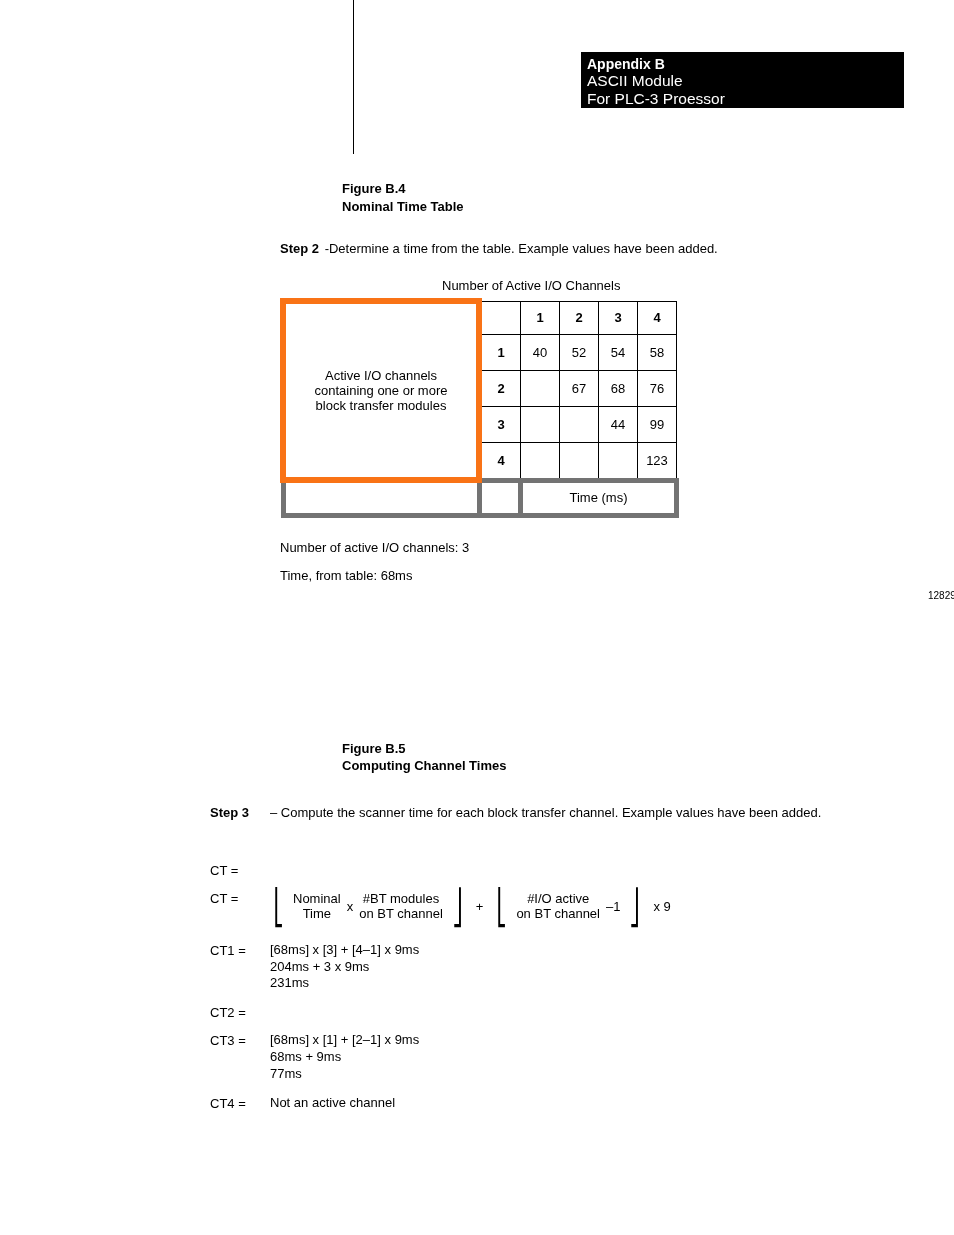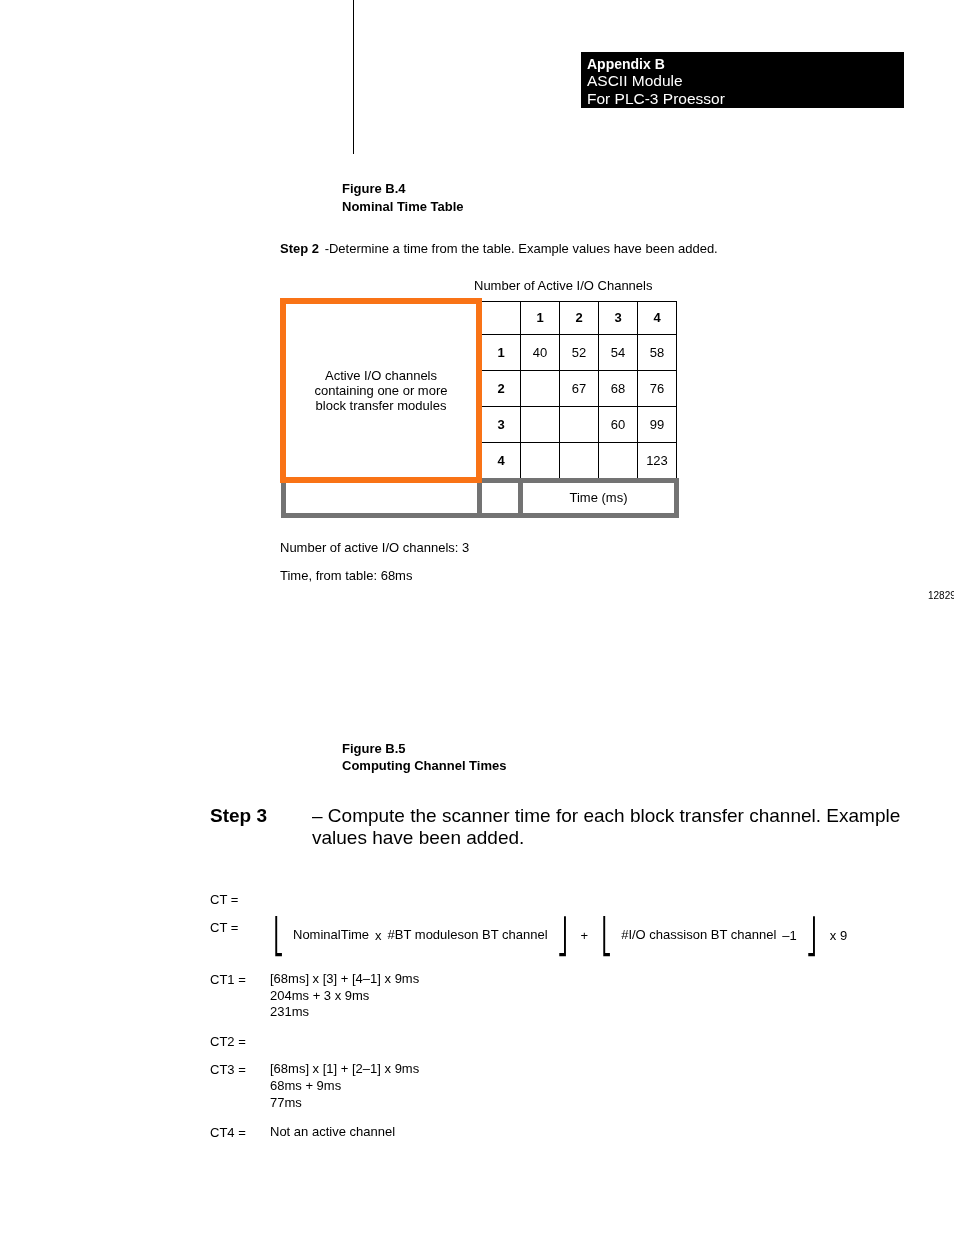--- a/index.html
+++ b/index.html
@@ -18,21 +18,21 @@
 
   .step-line { font-size: 13px; margin: 26px 0 0 0; }
   .step-line b { font-weight: bold; margin-right: 2px; }
 
   .derive { font-size: 13px; line-height: 1.25; margin: 12px 0 0 0; }
 
   .docnum { font-size: 10px; position: absolute; left: 648px; top: 410px; }
 
   
   .tbl-wrap { position: relative; margin: 42px 0 0 0; }
-  .tbl-head { font-size: 13px; position: absolute; left: 194px; top: -20px; }
+  .tbl-head { font-size: 13px; position: absolute; left: 162px; top: -20px; }
 
   table.tt { border-collapse: collapse; }
   table.tt td, table.tt th { font-size: 13px; text-align: center; }
 
   .side-label { border: 6px solid #f97316; width: 170px; font-size: 13px; text-align: left; padding: 0 10px; vertical-align: middle; }
 
   .hdr-empty { border: 1px solid #000; width: 36px; height: 30px; }
   .hdr-num   { border: 1px solid #000; width: 36px; font-weight: bold; }
   .row-hdr   { border: 1px solid #000; width: 36px; font-weight: bold; height: 33px; }
   .val       { border: 1px solid #000; width: 36px; }
@@ -40,26 +40,26 @@
 
   
   .s3 { margin: 42px 0 0 -70px; font-size: 13px; }
   .s3-row { display: flex; align-items: flex-start; margin: 0 0 12px 0; }
   .s3-label { width: 60px; flex-shrink: 0; padding-top: 1px; }
   .s3-body  { flex: 1; }
 
   .formula-line { display: flex; align-items: center; gap: 10px; }
   .bracket-group { display: flex; align-items: center; gap: 6px; }
   .bracket { font-size: 34px; line-height: 34px; font-family: inherit; transform: scaleX(0.6); display: inline-block; }
-  .stack { display: flex; flex-direction: row; align-items: center; line-height: 1.15; font-size: 13px; }
+  .stack { display: flex; flex-direction: column; align-items: center; line-height: 1.15; font-size: 13px; }
   .op { font-size: 13px; }
 
   .calc { line-height: 1.3; }
 
-  .step3-intro { font-size: 19px; margin: 30px 0 20px -70px; display:flex;gap:42px; }
+  .step3-intro { font-size: 13px; margin: 30px 0 20px -70px; display:flex; }
   .step3-intro .lbl { width: 60px; flex-shrink:0; font-weight:bold; }
 </style>
 </head>
 <body>
 
 <div class="vertical-rule"></div>
 
 <div class="header-band">
   <div class="hline1">Appendix B</div>
   <div class="hline">ASCII Module</div>
@@ -104,21 +104,21 @@
         <td class="row-hdr">2</td>
         <td class="val"></td>
         <td class="val">67</td>
         <td class="val">68</td>
         <td class="val">76</td>
       </tr>
       <tr>
         <td class="row-hdr">3</td>
         <td class="val"></td>
         <td class="val"></td>
-        <td class="val">60</td>
+        <td class="val">44</td>
         <td class="val">99</td>
       </tr>
       <tr>
         <td class="row-hdr">4</td>
         <td class="val"></td>
         <td class="val"></td>
         <td class="val"></td>
         <td class="val">123</td>
       </tr>
       <tr>
@@ -166,21 +166,21 @@
             <span>on BT channel</span>
           </span>
           <span class="bracket">⎦</span>
         </span>
 
         <span class="op">+</span>
 
         <span class="bracket-group">
           <span class="bracket">⎣</span>
           <span class="stack">
-            <span>#I/O chassis</span>
+            <span>#I/O active</span>
             <span>on BT channel</span>
           </span>
           <span class="op">–1</span>
           <span class="bracket">⎦</span>
         </span>
 
         <span class="op">x 9</span>
       </div>
     </div>
 

